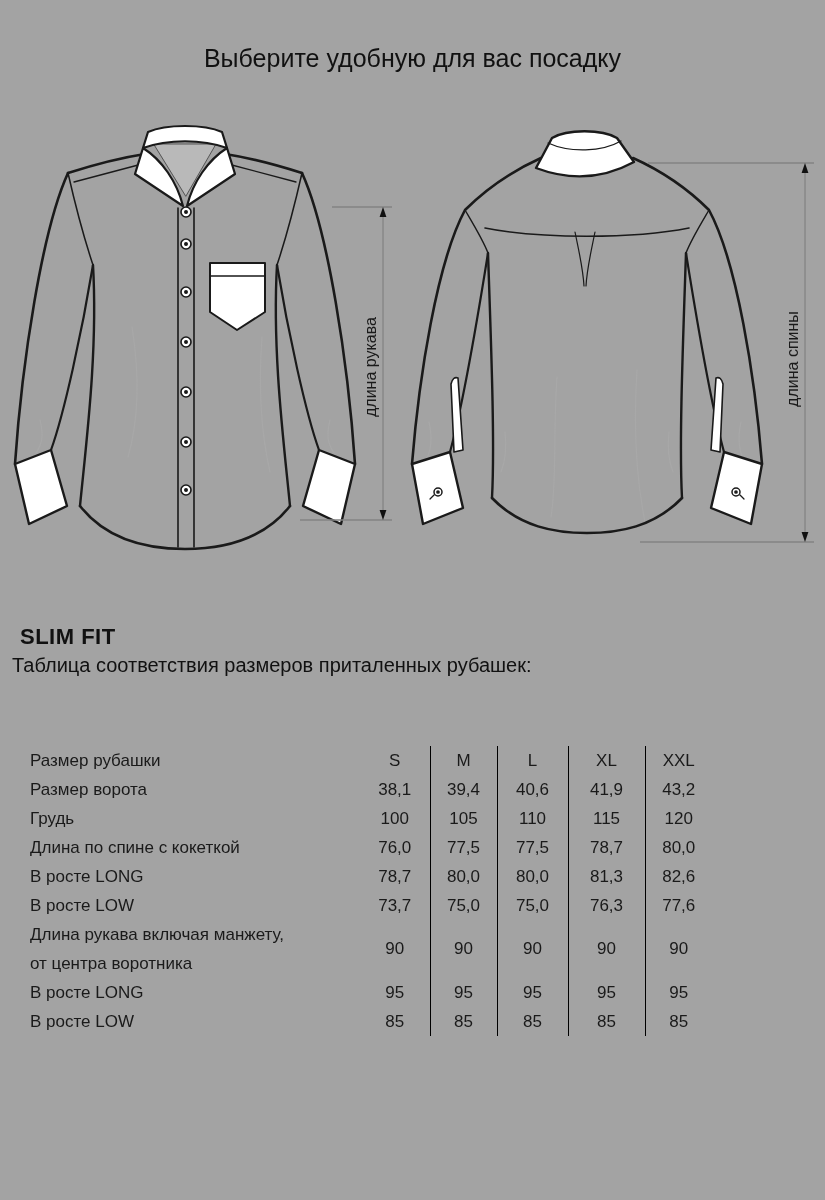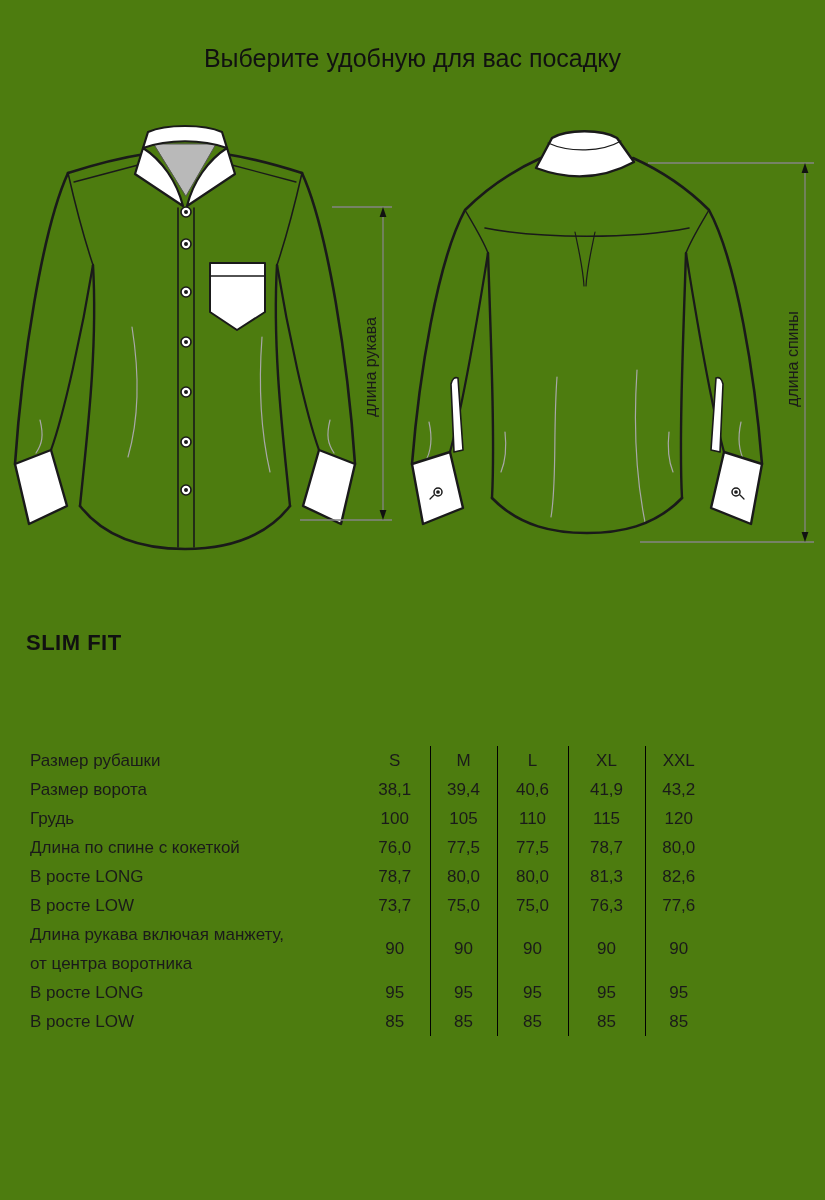--- a/index.html
+++ b/index.html
@@ -1,22 +1,22 @@
 <!DOCTYPE html>
 <html><head>
 <meta charset="utf-8">
 <style>
   html,body{margin:0;padding:0;background:#fff;}
-  #screen{position:relative;width:825px;height:1200px;background:#4d7c0f;
+  #screen{position:relative;width:825px;height:1200px;background:#a3a3a3;
           font-family:"Liberation Sans",sans-serif;color:#1a1a1a;overflow:hidden;}
   .title{position:absolute;top:44px;left:0;width:825px;text-align:center;
          font-size:25px;font-weight:400;margin:0;color:#111;}
   #diagram{position:absolute;top:115px;left:0;}
   svg text{font-family:"Liberation Sans",sans-serif;font-size:16px;fill:#1a1a1a;}
-  .heading{position:absolute;top:616px;left:12px;margin:14px;font-size:22px;
+  .heading{position:absolute;top:616px;left:12px;margin:8px;font-size:22px;
            font-weight:700;letter-spacing:.5px;color:#111;}
   .subtitle{position:absolute;top:654px;left:12px;margin:0;font-size:20px;
             font-weight:400;color:#111;}
   table.sizes{position:absolute;top:746px;left:30px;border-collapse:collapse;
               font-size:17px;color:#1a1a1a;}
   table.sizes th,table.sizes td{padding:0;height:29px;font-weight:400;vertical-align:middle;}
   .lbl{text-align:left;white-space:pre-line;line-height:29px;margin-left:46px;}
   .val{text-align:center;}
   .sep{border-left:1px solid #000;}
 </style>
@@ -159,20 +159,21 @@
     <g>
       <path stroke="#848484" stroke-width="1.3" d="M648,48 L814,48 M640,427 L814,427"></path>
       <path stroke="#848484" stroke-width="1.3" d="M805,52 L805,423"></path>
       <polygon fill="#111" points="805,48 801.6,58 808.4,58"></polygon>
       <polygon fill="#111" points="805,427 801.6,417 808.4,417"></polygon>
       <text transform="rotate(-90 798 244)" x="798" y="244" text-anchor="middle">длина спины</text>
     </g>
   </svg>
 
   <h2 class="heading">SLIM FIT</h2>
+  <p class="subtitle">Таблица соответствия размеров приталенных рубашек:</p>
 
   <table class="sizes">
     <colgroup>
       <col style="width:330px">
         <col style="width:70px">
         <col style="width:67px">
       <col style="width:71px">
         <col style="width:77px">
         <col style="width:67px">
     </colgroup>

